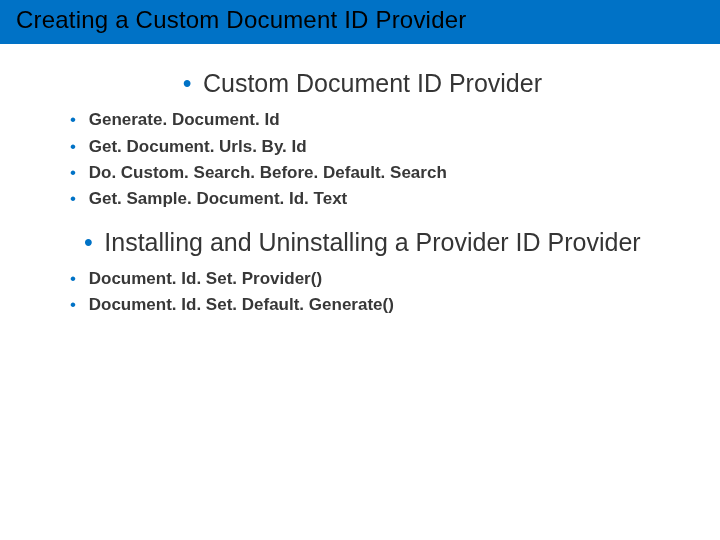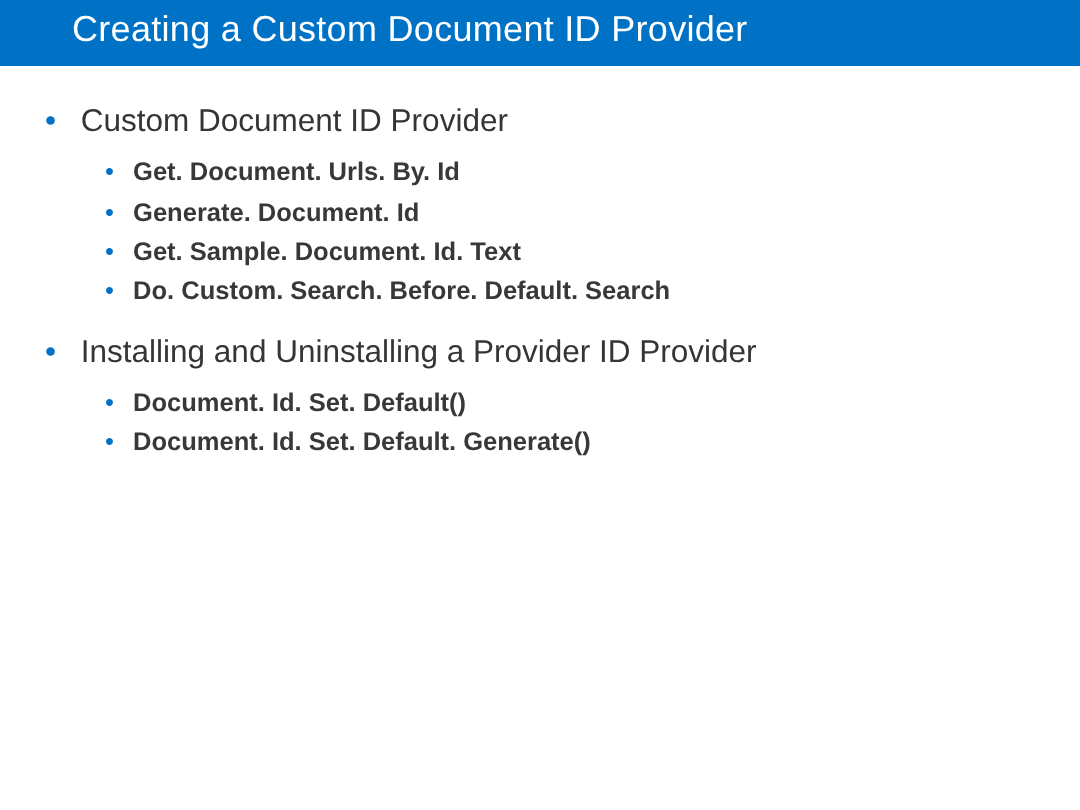--- a/index.html
+++ b/index.html
@@ -1,35 +1,36 @@
 <!DOCTYPE html>
 <html><head>
 <meta charset="utf-8">
 <style>
   * { margin: 0; padding: 0; box-sizing: border-box; }
   html, body { width: 720px; height: 540px; font-family: "Segoe UI", Arial, sans-serif; background: #fff; }
   .slide { width: 720px; height: 540px; position: relative; background: #fff; }
   .title-bar {
     background: #0072c6;
-    color: #ffffff;
-    padding: 6px 0 10px 48px;
+    color: #000000;
+    padding: 6px 0 10px 16px;
     font-size: 24px;
     font-weight: 300;
     letter-spacing: 0.2px;
   }
   .body {
     padding: 14px 30px 0 30px;
     color: #3a3a3a;
   }
   .lvl1 {
-    font-size: 21px;
+    font-size: 25px;
     font-weight: 300;
     color: #353535;
     margin: 10px 0 8px 0;
     line-height: 1.25;
+    text-align: center;
   }
   .lvl1 .bullet {
     color: #0072c6;
     display: inline-block;
     width: 18px;
     vertical-align: top;
     font-weight: 400;
   }
   .lvl1 .txt { display: inline-block; max-width: 600px; vertical-align: top; }
   .lvl2-group { margin: 0 0 14px 40px; }
@@ -56,44 +57,44 @@
 
   <div class="body">
 
     <div class="lvl1">
       <span class="bullet">•</span>
       <span class="txt">Custom Document ID Provider</span>
     </div>
     <div class="lvl2-group">
       <div class="lvl2">
         <span class="bullet">•</span>
+        <span>Generate. Document. Id</span>
+      </div>
+      <div class="lvl2">
+        <span class="bullet">•</span>
         <span>Get. Document. Urls. By. Id</span>
       </div>
       <div class="lvl2">
         <span class="bullet">•</span>
-        <span>Generate. Document. Id</span>
+        <span>Do. Custom. Search. Before. Default. Search</span>
       </div>
       <div class="lvl2">
         <span class="bullet">•</span>
         <span>Get. Sample. Document. Id. Text</span>
-      </div>
-      <div class="lvl2">
-        <span class="bullet">•</span>
-        <span>Do. Custom. Search. Before. Default. Search</span>
       </div>
     </div>
 
     <div class="lvl1">
       <span class="bullet">•</span>
       <span class="txt">Installing and Uninstalling a Provider ID Provider</span>
     </div>
     <div class="lvl2-group">
       <div class="lvl2">
         <span class="bullet">•</span>
-        <span>Document. Id. Set. Default()</span>
+        <span>Document. Id. Set. Provider()</span>
       </div>
       <div class="lvl2">
         <span class="bullet">•</span>
         <span>Document. Id. Set. Default. Generate()</span>
       </div>
     </div>
 
   </div>
 </div>
 

